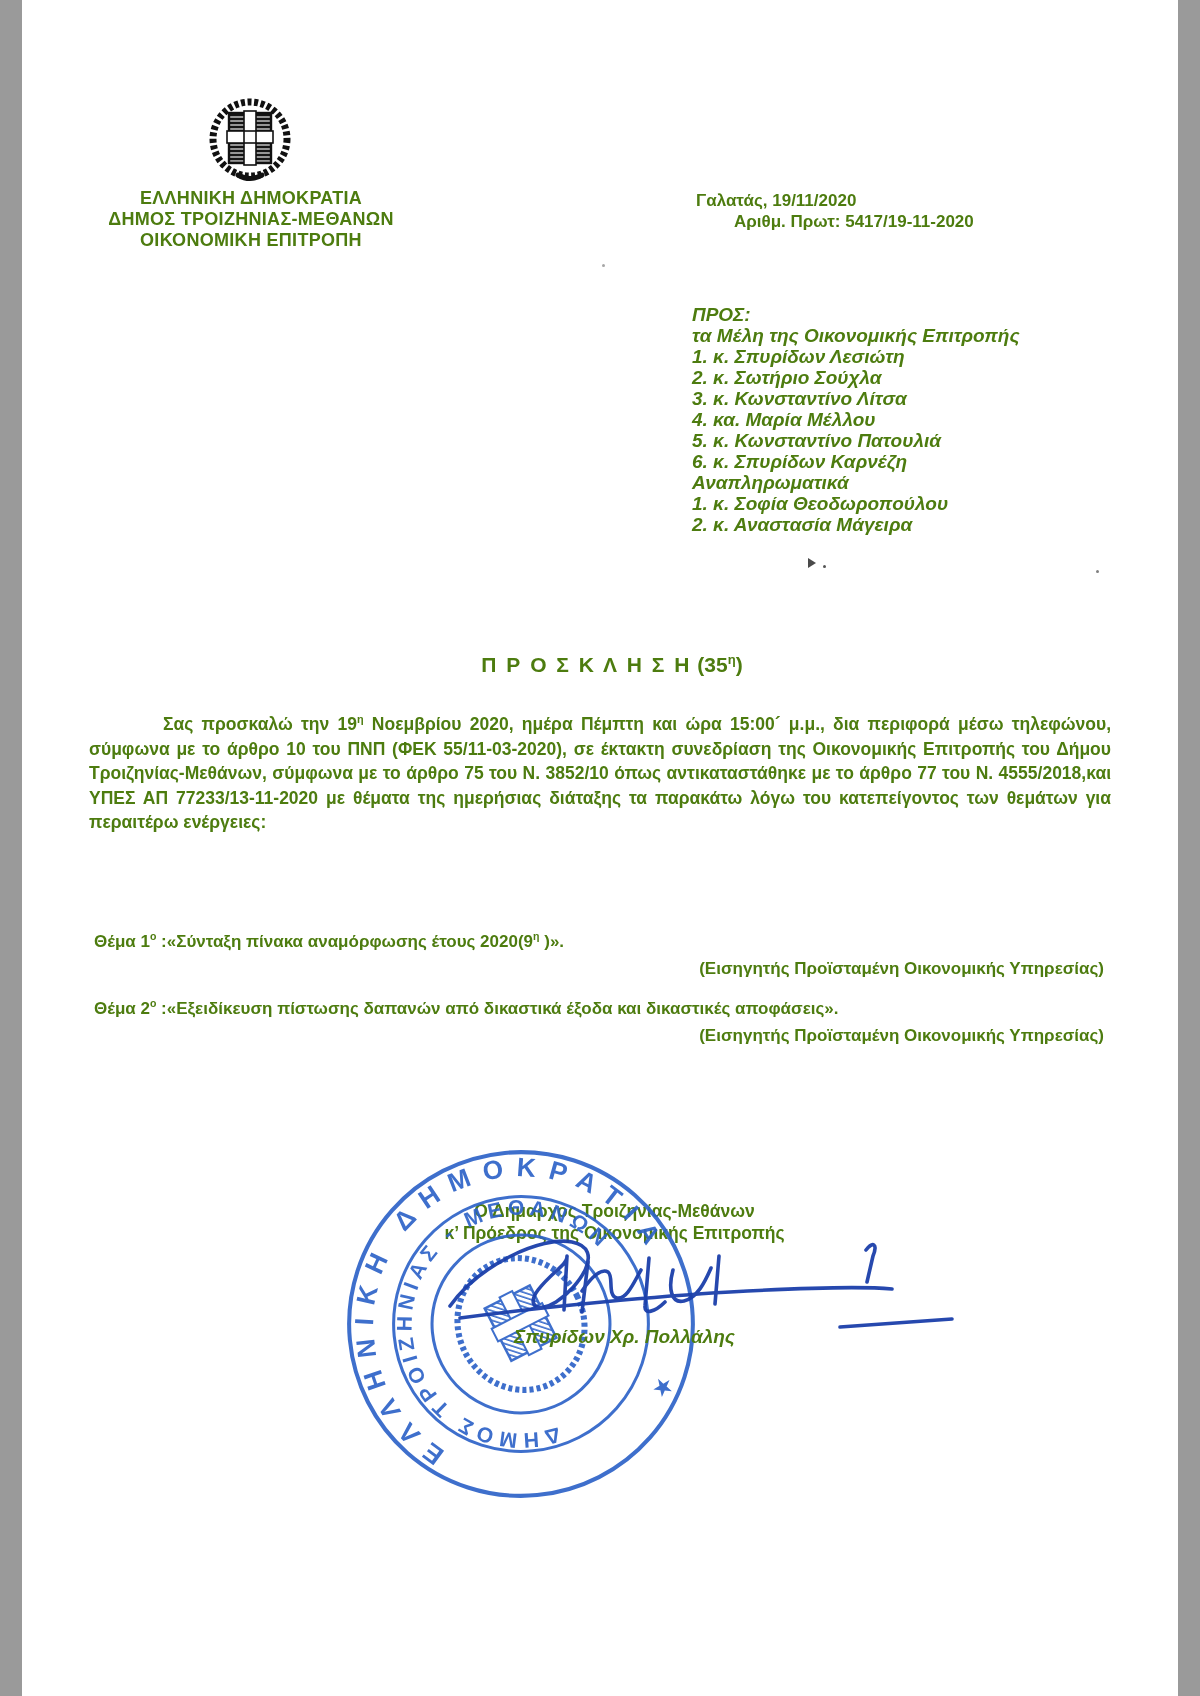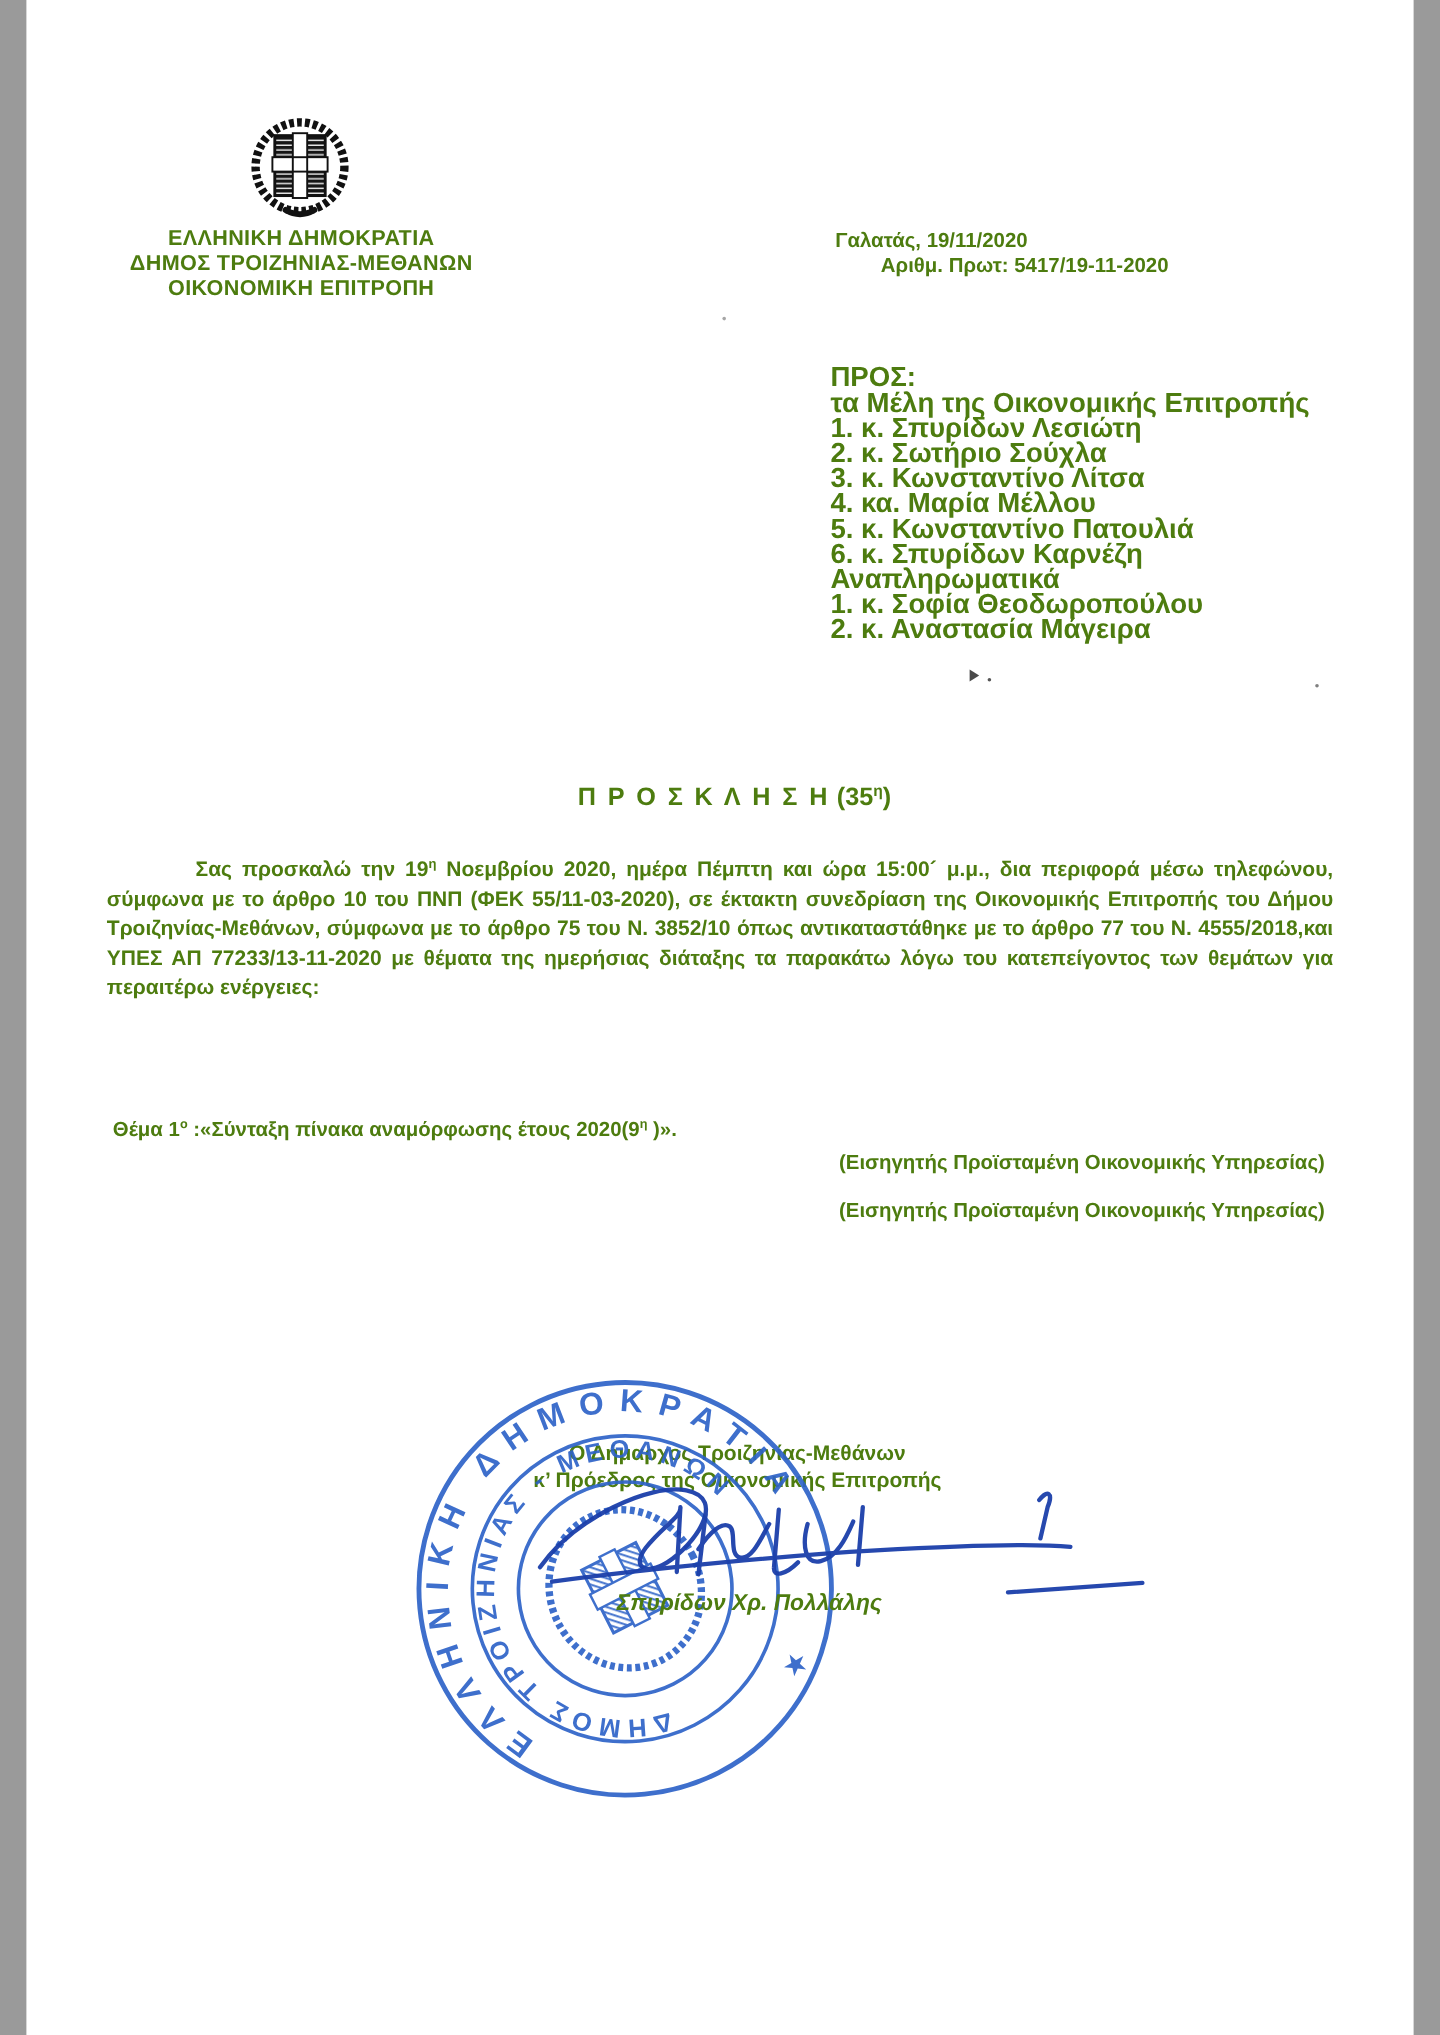--- a/index.html
+++ b/index.html
@@ -8,21 +8,21 @@
     margin:0 auto;overflow:hidden;
     font-family:"Liberation Sans","DejaVu Sans",sans-serif;
     color:#4d7c0f;font-weight:bold;
   }
   .abs{position:absolute;}
   
   .org-block{left:86px;top:188px;width:286px;text-align:center;font-size:18px;line-height:21px;letter-spacing:.3px;}
   .meta-block{left:674px;top:190px;font-size:17px;line-height:21px;}
   .meta-line2{padding-left:6px;margin-left:32px;}
   
-  .recipients{left:670px;top:304px;font-size:23px;line-height:21px;}
+  .recipients{left:670px;top:304px;font-size:19px;line-height:21px;font-style:italic;}
   
   .doc-title{left:0;top:653px;width:1180px;text-align:center;font-size:21px;}
   .doc-title .spaced{letter-spacing:2px;}
   sup{font-size:.62em;vertical-align:super;line-height:0;}
   
   .body-par{left:63px;top:708px;width:1022px;font-size:17.5px;line-height:24.5px;text-align:justify;text-indent:74px;}
   
   .topics{left:72px;top:928px;width:1010px;font-size:17px;line-height:27px;}
   .topic{margin-bottom:13px;}
   .presenter{padding-left:62px;text-align:right;}
@@ -100,20 +100,23 @@
   </p>
 
   <div class="abs topics">
     <div class="topic">
       <div>
         <span>Θέμα 1</span><sup>ο</sup><span> :«Σύνταξη πίνακα αναμόρφωσης έτους 2020(9</span><sup>η</sup><span> )».</span>
       </div>
       <div class="presenter">(Εισηγητής Προϊσταμένη Οικονομικής Υπηρεσίας)</div>
     </div>
     <div class="topic">
+      <div>
+        <span>Θέμα 2</span><sup>ο</sup><span> :«Εξειδίκευση πίστωσης δαπανών από δικαστικά έξοδα και δικαστικές αποφάσεις».</span><sup></sup><span></span>
+      </div>
       <div class="presenter">(Εισηγητής Προϊσταμένη Οικονομικής Υπηρεσίας)</div>
     </div>
   </div>
 
   <div class="abs sig-block">
     <div>Ο Δήμαρχος Τροιζηνίας-Μεθάνων</div>
     <div>κ’ Πρόεδρος της Οικονομικής Επιτροπής</div>
   </div>
 
   <svg class="abs stamp-svg" width="368" height="368" viewBox="0 0 364 364">

